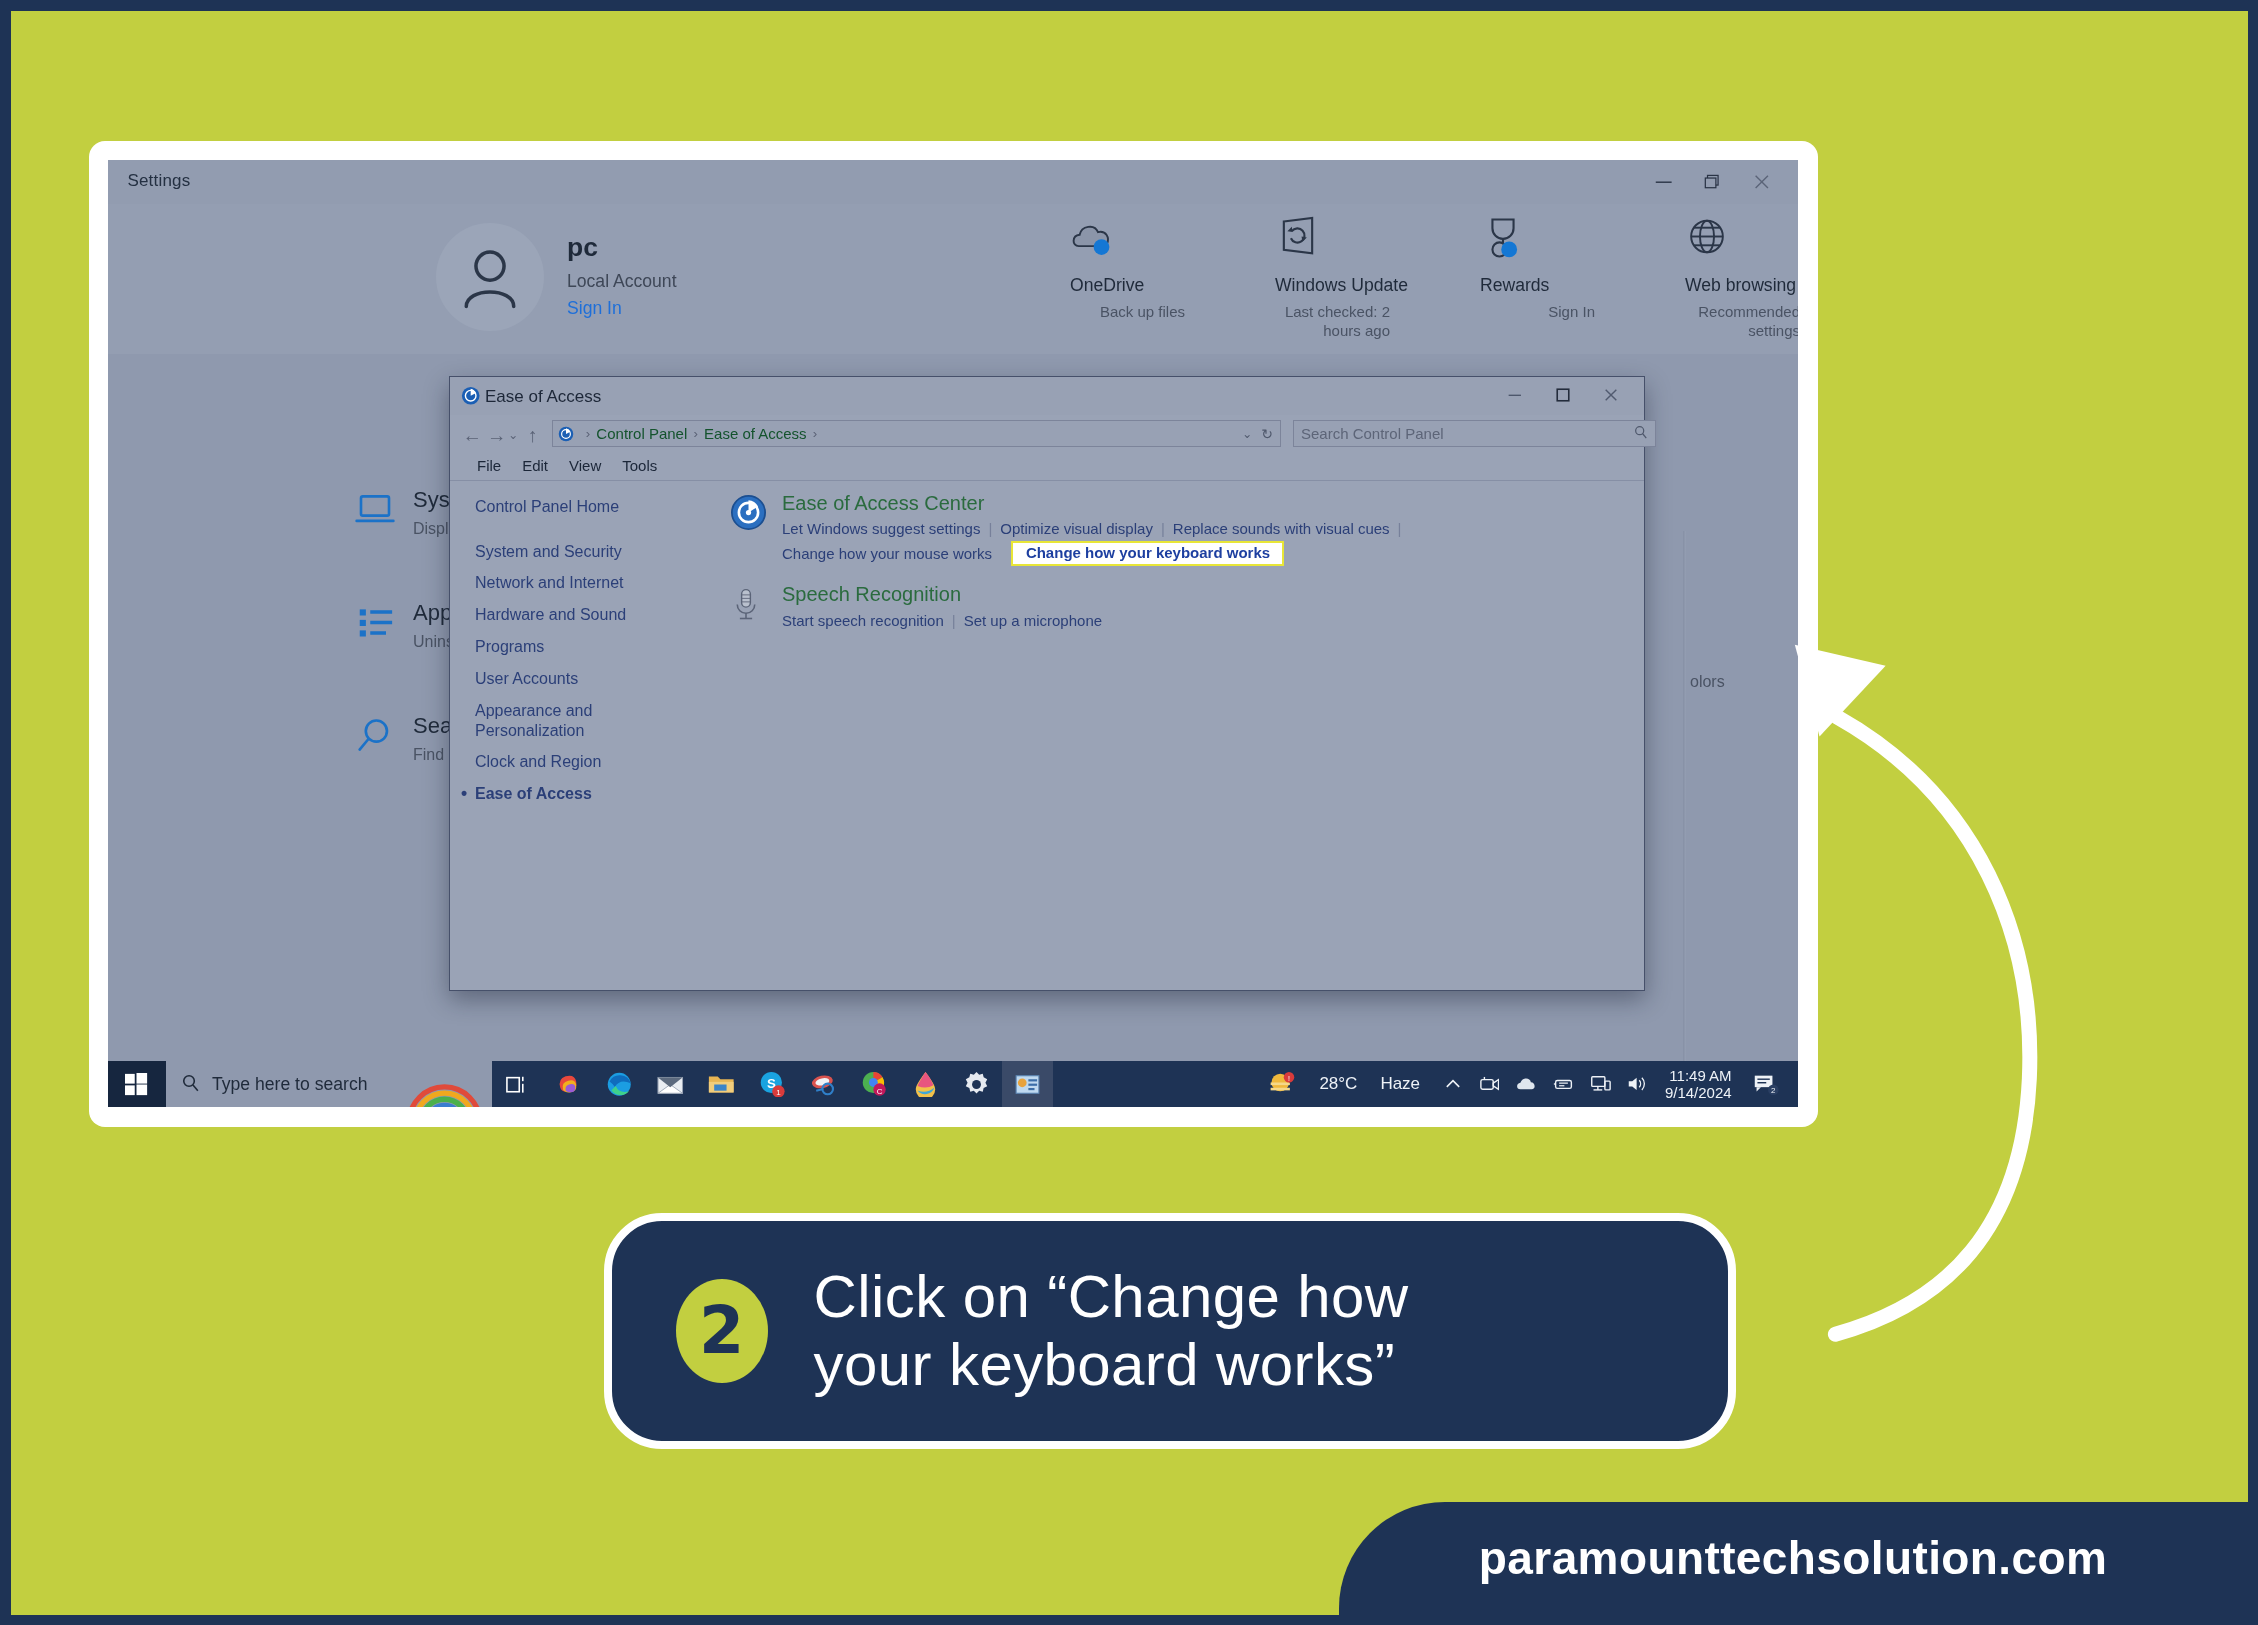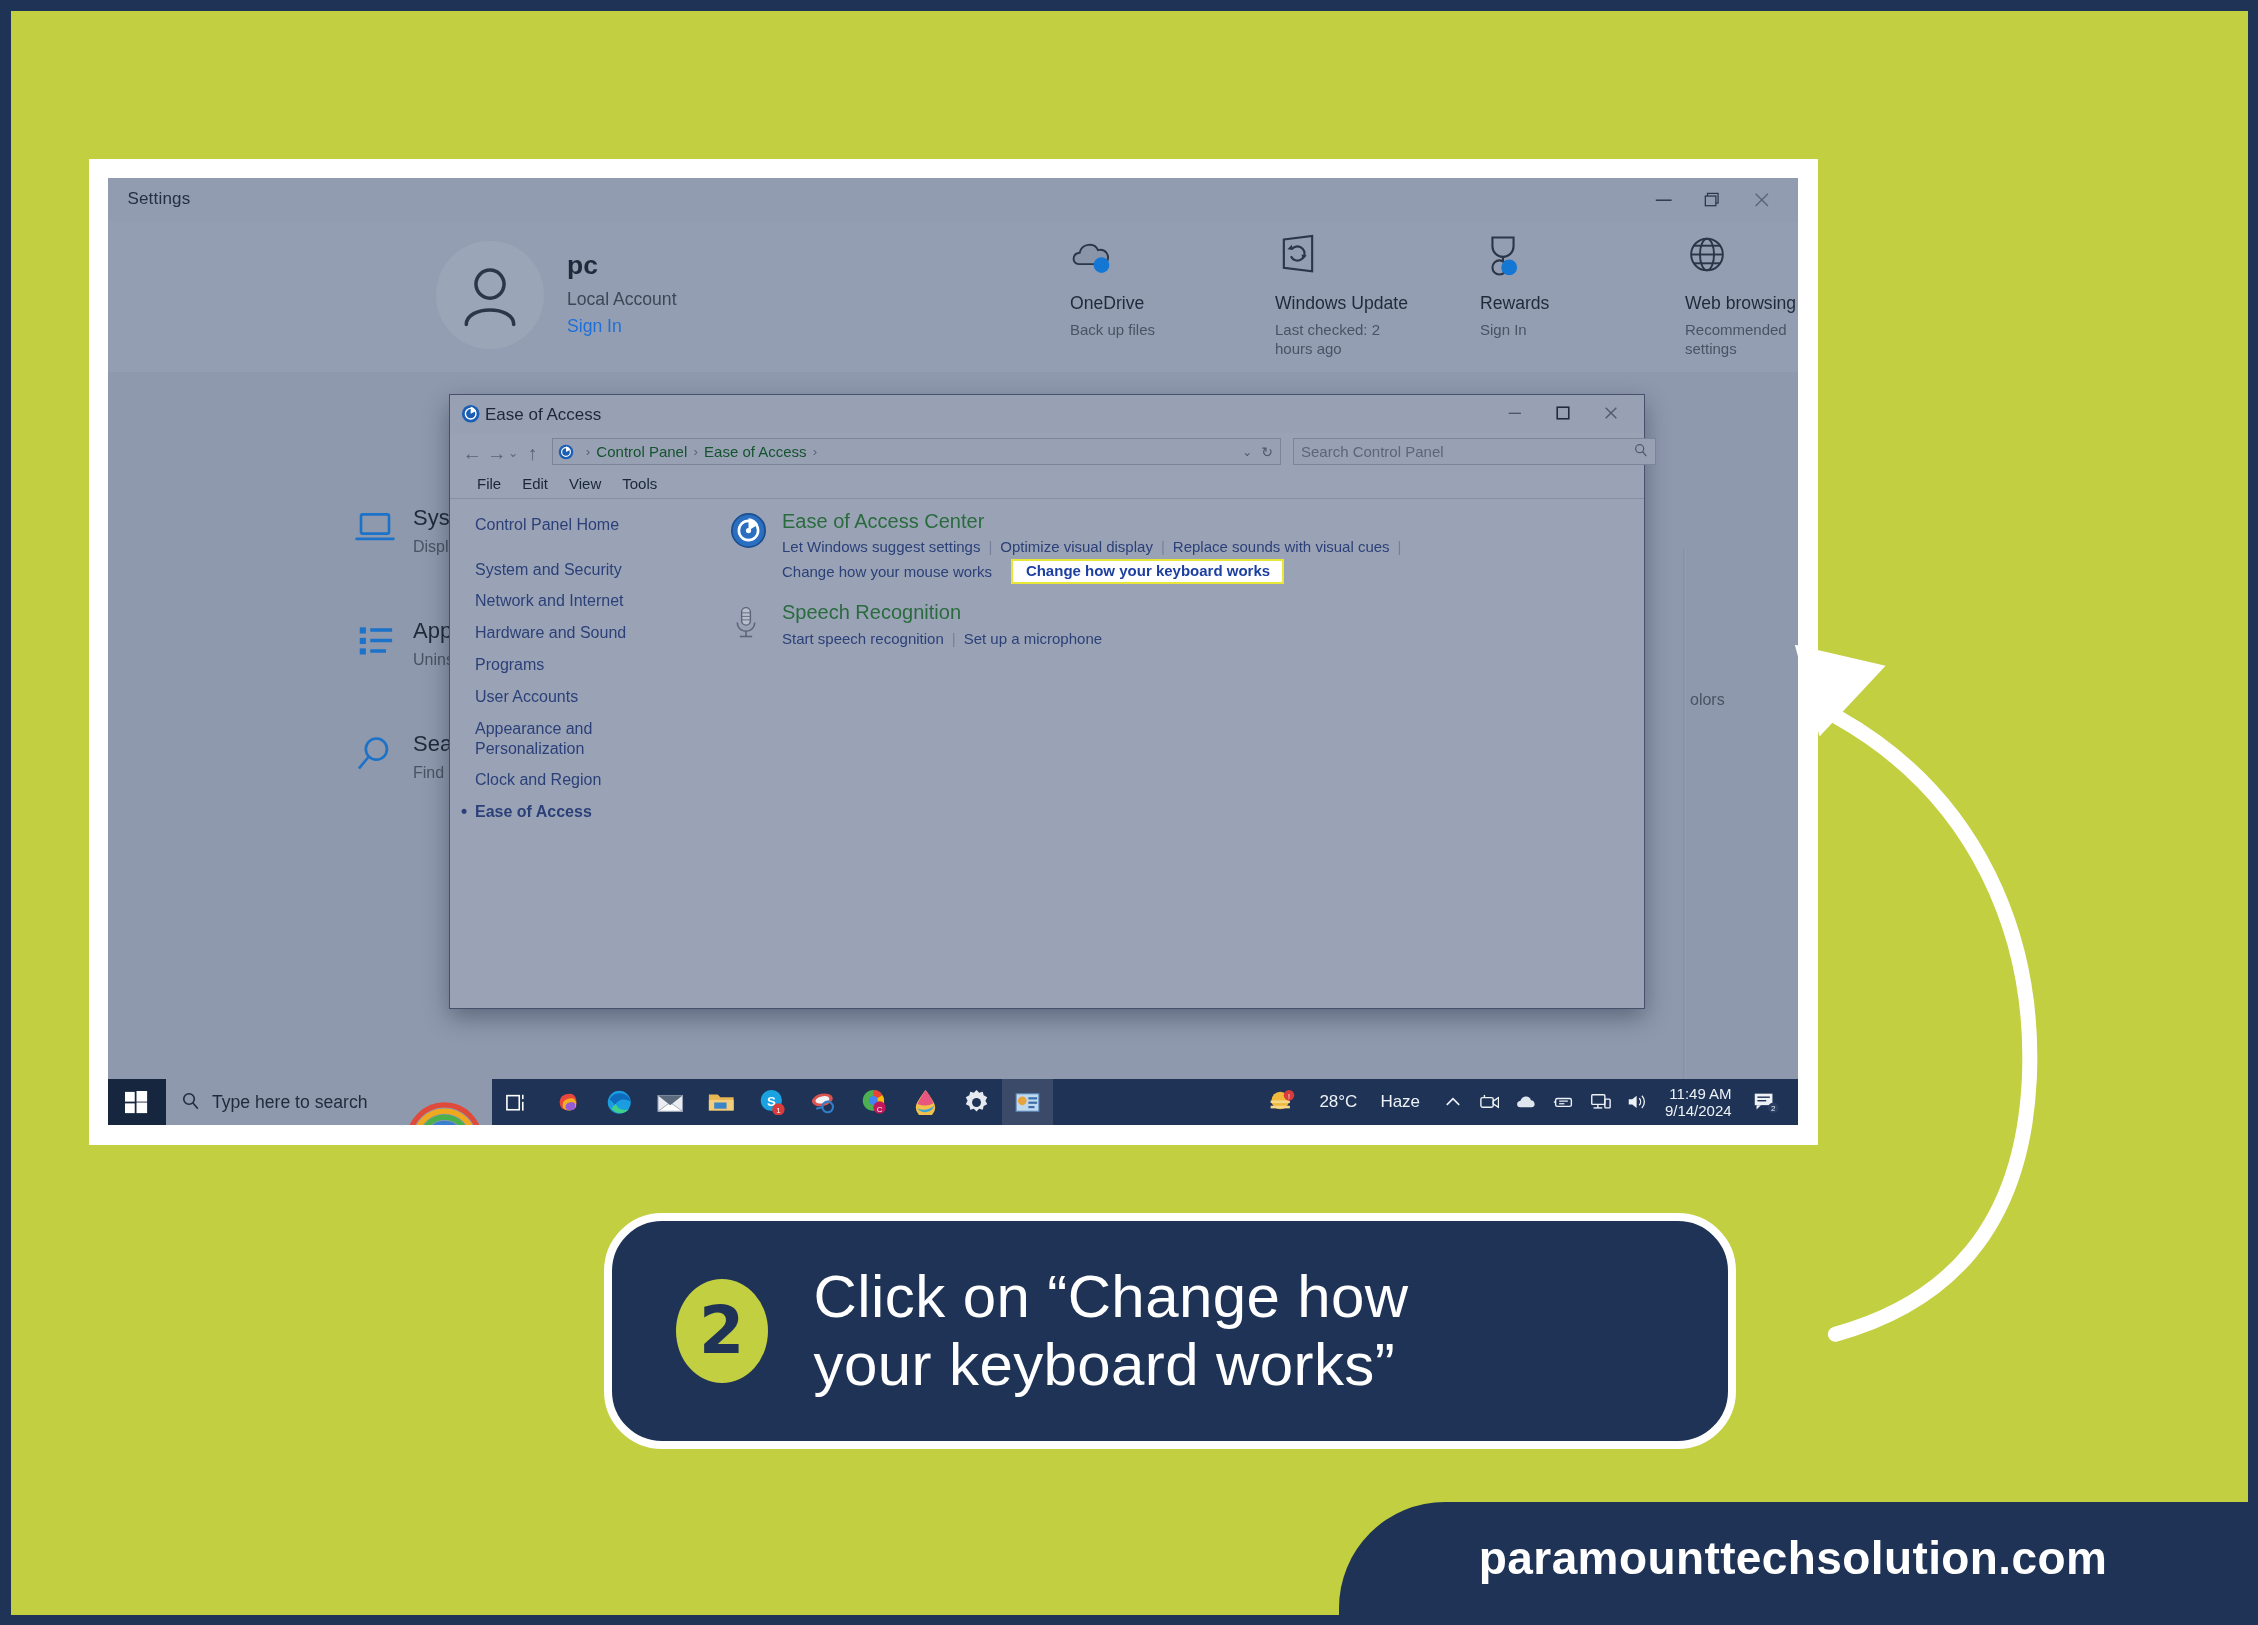--- a/index.html
+++ b/index.html
@@ -13,24 +13,25 @@
   
   #frame {
     position: absolute; left: 10.6px; top: 10.6px;
     width: 2237px; height: 1604px;
     background: #c2cf40;
     overflow: hidden;
   }
 
   
   #shot-card {
-    position: absolute; left: 78px; top: 148px;
+    position: absolute; left: 78px; top: 130px;
     width: 1729px; height: 986px;
     background: #ffffff;
     padding: 19.4px 19.4px 19.4px 19.4px;
+    border-radius: 16px;
   }
   #desktop {
     position: relative; width: 100%; height: 100%;
     background: #8f99ae;
     overflow: hidden;
   }
 
   
   .settings-titlebar {
     position: absolute; left: 0; top: 0; width: 100%; height: 44px;
@@ -66,21 +67,21 @@
   }
   .acct-link {
     position: absolute; left: 459px; top: 94px;
     font-size: 17.6px; color: #1e6fd9;
   }
 
   .quick-row { position: absolute; left: 962px; top: 12.4px; display: flex; gap: 0; }
   .quick-item { width: 205px; }
   .quick-ico { height: 55px; display: flex; align-items: flex-start; }
   .quick-t { font-size: 17.6px; color: #1f2a3a; margin-top: 3.5px; }
-  .quick-d { font-size: 15px; color: #4a5364; margin-top: 6.2px; line-height: 1.28; max-width: 115px; }
+  .quick-d { font-size: 15px; color: #4a5364; margin-top: 6.2px; line-height: 1.28; max-width: 115px; text-align: right; }
 
   
   .snav { position: absolute; }
   .snav-ico { position: absolute; left: 0; top: 0; width: 55px; height: 49px;
               display: flex; align-items: center; justify-content: center; }
   .snav-t { position: absolute; left: 65px; top: 1.8px; font-size: 22px; color: #1f2a3a; }
   .snav-d { position: absolute; left: 65px; top: 34px; font-size: 16px; color: #4a5364;
             line-height: 1.3; width: 353px; }
   .olors { position: absolute; left: 1582px; top: 513px; font-size: 16px; color: #4a5364; }
   .settings-divider { position: absolute; left: 1575px; top: 371px; width: 2.6px; height: 565px;

